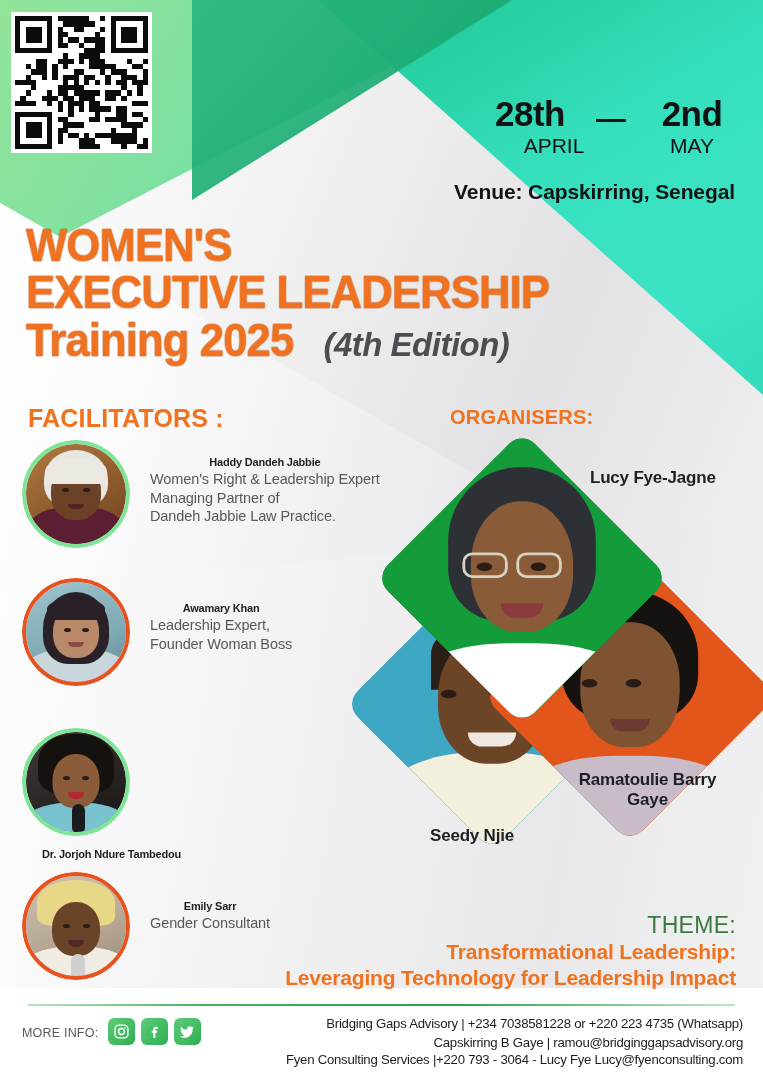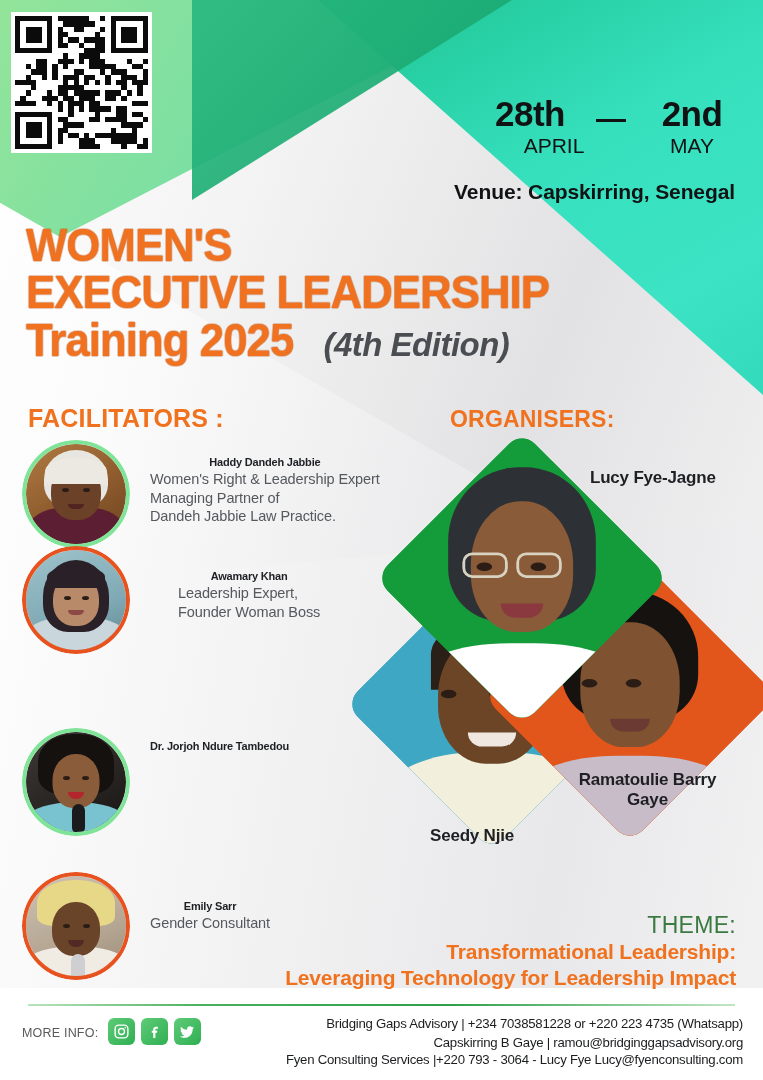--- a/index.html
+++ b/index.html
@@ -192,21 +192,21 @@
     left: 28px; top: 404px;
     font-size: 25px;
     font-weight: 700;
     color: #F0721E;
     letter-spacing: .2px;
     z-index: 7;
   }
   .head-organisers {
     position: absolute;
     left: 450px; top: 406px;
-    font-size: 23px;
+    font-size: 20px;
     font-weight: 700;
     color: #F0721E;
     letter-spacing: .2px;
     z-index: 7;
   }
 
   
   .fac {
     position: absolute;
     left: 22px;
@@ -245,22 +245,22 @@
   }
   .fac-role {
     font-size: 14.5px;
     font-weight: 400;
     color: #55585d;
     line-height: 1.28;
     letter-spacing: -.1px;
   }
 
   .fac-1 { top: 440px; }
-  .fac-2 { top: 546px; gap: 28px; }
-  .fac-3 { top: 728px; }
+  .fac-2 { top: 578px; }
+  .fac-3 { top: 728px; flex-direction: column; }
   .fac-4 { top: 872px; }
   .fac-3 .fac-text { padding-top: 12px; }
   .fac-4 .fac-text { padding-top: 28px; }
   .fac-2 .fac-text { padding-top: 24px; }
 
   
   .diamonds {
     position: absolute;
     left: 370px; top: 432px;
     width: 393px; height: 420px;

